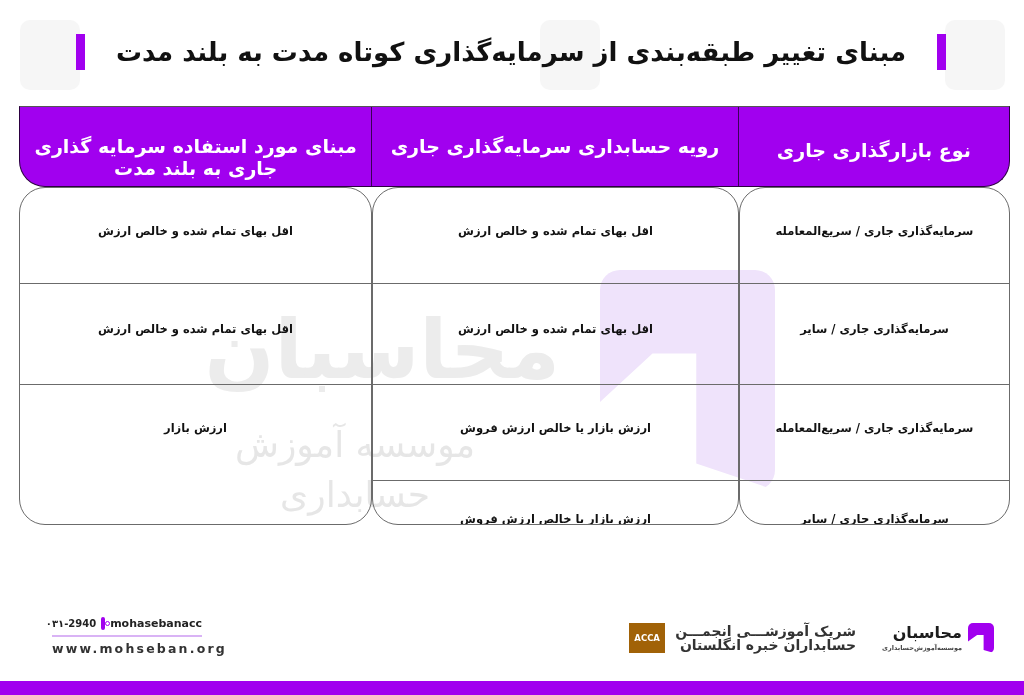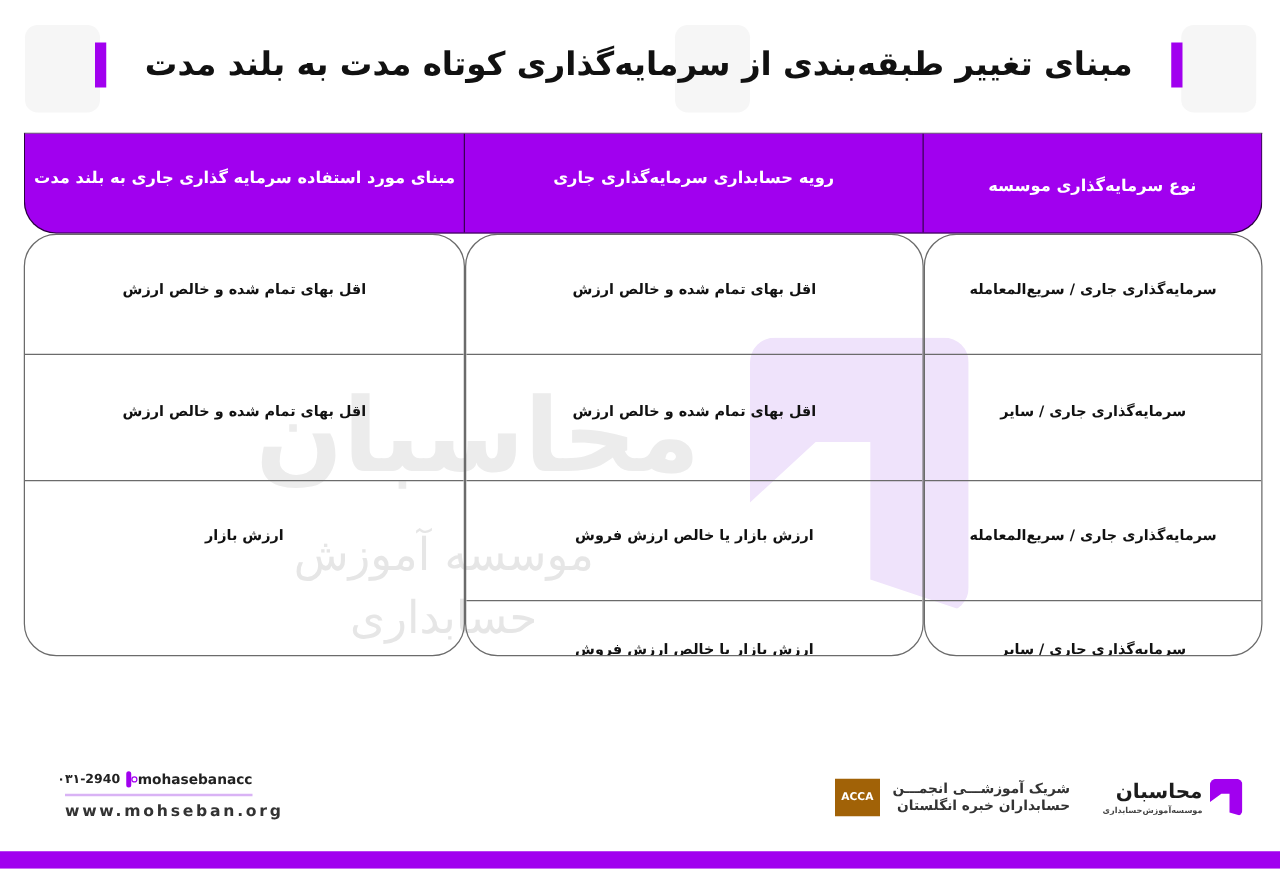--- a/index.html
+++ b/index.html
@@ -38,21 +38,21 @@
     
     .table { position: absolute; left: 19px; top: 106px; width: 991px; height: 470px; }
     .thead {
       position: absolute; left: 0; top: 0; width: 991px; height: 81px;
       background: #a100ef; border: 1.5px solid #2b0040; border-radius: 0 0 26px 26px;
       border-top: 1px solid #555;
       display: flex; flex-direction: row-reverse;
     }
     .th {
       height: 100%; display: flex; align-items: center; justify-content: center;
-      color: #fff; font-weight: bold; font-size: 13px; direction: rtl; text-align: center;
+      color: #fff; font-weight: bold; font-size: 19px; direction: rtl; text-align: center;
     }
     .th.c1 { width: 271px; padding-top: 0; }
     .th.c2 { width: 367px; border-right: 1px solid #3a0055; align-items: flex-start; padding-top: 28px; }
     .th.c3 { width: 353px; border-right: 1px solid #3a0055; align-items: flex-start; padding-top: 28px; }
     .th.c1 { padding-top: 0; align-items: center; padding-top: 6px; }
 
     .col {
       position: absolute; top: 81px; height: 338px;
       border: 1.3px solid #6b6b6b; border-radius: 26px; background: transparent;
       overflow: hidden;
@@ -85,21 +85,21 @@
     }
     .insta-handle { font-size: 11px; color: #222; font-weight: bold; }
     .footer-rule { height: 2px; background: #d9b3f5; margin: 3px 0 4px 0; width: 150px; }
     .website { font-size: 12.5px; font-weight: bold; color: #333; letter-spacing: 2.2px; }
 
     .footer-right { position: absolute; right: 30px; top: 618px; height: 40px; display: flex; align-items: center; direction: ltr; }
     .acca-box {
       width: 36px; height: 30px; background: #a16207; color: #fff; font-weight: bold;
       font-size: 8.5px; display: flex; align-items: center; justify-content: center; margin-right: 10px;
     }
-    .acca-text { direction: rtl; text-align: right; font-size: 11px; font-weight: bold; color: #333; line-height: 14px; margin-right: 26px; }
+    .acca-text { direction: rtl; text-align: right; font-size: 14px; font-weight: bold; color: #333; line-height: 14px; margin-right: 26px; }
     .brand-block { direction: rtl; text-align: right; margin-right: 6px; }
     .brand-name { font-size: 16px; font-weight: bold; color: #1c1c1c; line-height: 20px; }
     .brand-sub { font-size: 6.5px; color: #444; font-weight: bold; line-height: 10px; }
     .brand-logo {
       width: 26px; height: 30px; background: #a100ef; border-radius: 5px;
       clip-path: polygon(0 0, 100% 0, 100% 100%, 60% 90%, 60% 40%, 35% 40%, 0 62%);
     }
 
     .bottom-band { position: absolute; left: 0; top: 681px; width: 1024px; height: 14px; background: #a100ef; }
   </style>
@@ -115,21 +115,21 @@
   <h1 class="title-text">مبنای تغییر طبقه‌بندی از سرمایه‌گذاری کوتاه مدت به بلند مدت</h1>
   <div class="title-bar right"></div>
 </div>
 
 <div class="wm-big-logo"></div>
 <div class="wm-big-text">محاسبان</div>
 <div class="wm-sub-text">موسسه آموزش حسابداری</div>
 
 <div class="table">
   <div class="thead">
-    <div class="th c1">نوع سرمایه‌گذاری موسسه</div>
+    <div class="th c1">نوع بازار‌گذاری جاری</div>
     <div class="th c2">رویه حسابداری سرمایه‌گذاری جاری</div>
     <div class="th c3">مبنای مورد استفاده سرمایه گذاری جاری به بلند مدت</div>
   </div>
 
   <div class="col c1">
     <div class="cell r1">
         <span>سرمایه‌گذاری جاری / سریع‌المعامله</span>
       </div>
     <div class="cell r2">
         <span>سرمایه‌گذاری جاری / سایر</span>

